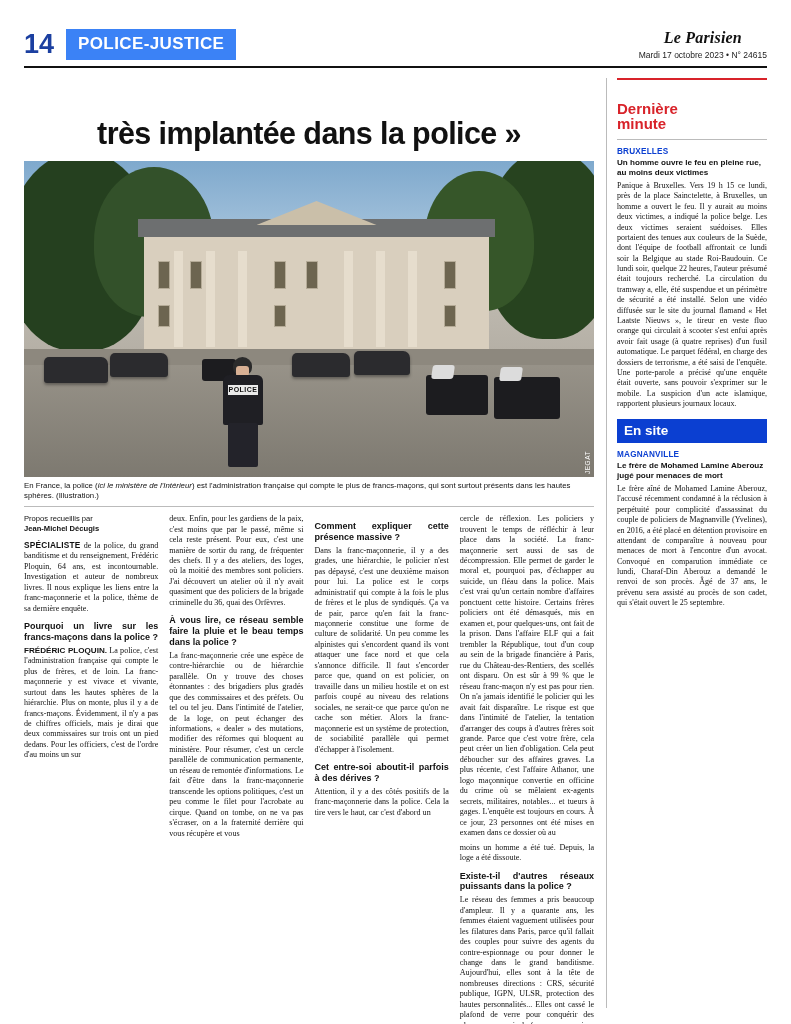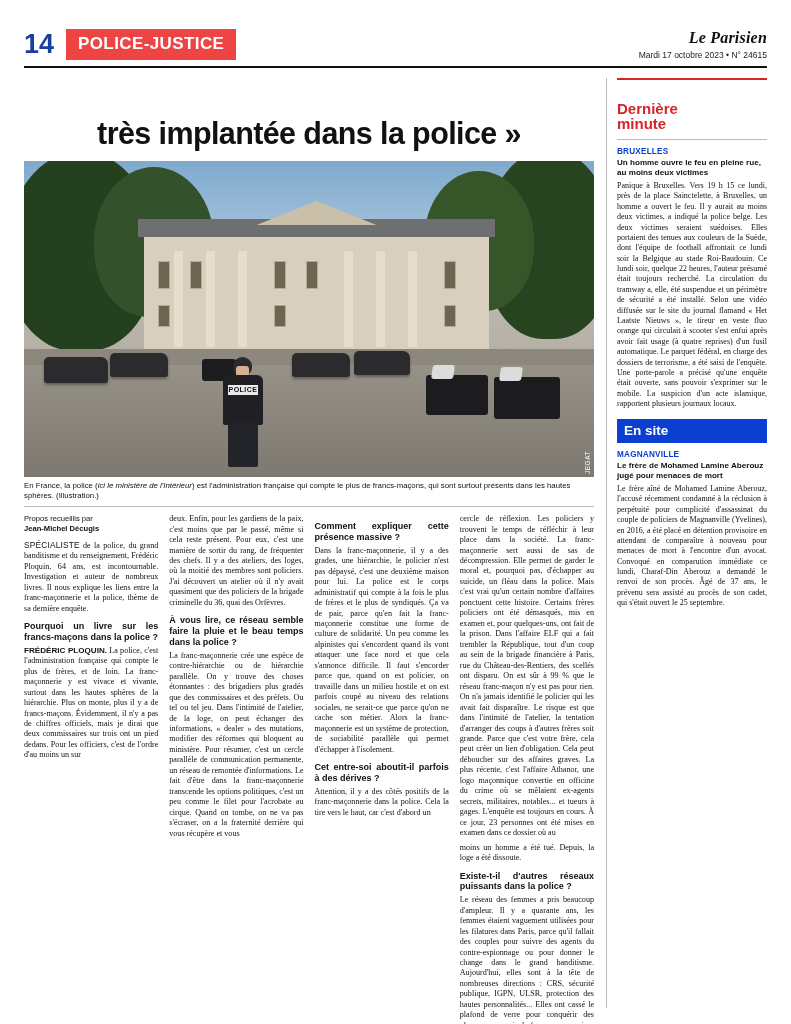--- a/index.html
+++ b/index.html
@@ -10,24 +10,24 @@
     font-family: "Liberation Serif", serif;
     color: #111;
     overflow: hidden;
   }
   .page { position: relative; width:791px; height:1012px; padding: 28px 24px 10px 24px; }
 
   
   .masthead { display:flex; align-items:center; height:40px; border-bottom: 2px solid #111; padding-bottom:6px;}
   .page-num { font-family:"Liberation Sans", sans-serif; font-weight:bold; font-size:27px; color:#1b3fa0; width:42px; }
   .rubric {
-    background:#ef4444; color:#fff; font-family:"Liberation Sans", sans-serif;
+    background:#3b82f6; color:#fff; font-family:"Liberation Sans", sans-serif;
     font-weight:bold; font-size:17px; letter-spacing:.4px; padding:5px 12px 6px 12px;
   }
-  .masthead-right { margin-left:auto; text-align:right; }
+  .masthead-right { margin-left:auto; text-align:center; }
   .logo { font-family:"Liberation Serif", serif; font-style:italic; font-weight:bold; font-size:16px; color:#111; letter-spacing:.2px; }
   .issue { font-family:"Liberation Sans", sans-serif; font-size:8.5px; color:#222; margin-top:3px; }
 
   
   .content { display:flex; margin-top:10px; height:930px; }
   .left { width:582px; padding-right:12px; }
   .right { width:163px; border-left:1px solid #bbb; padding-left:10px; }
 
   
   .headline {
@@ -90,21 +90,21 @@
   
   .cols { display:flex; gap:11px; margin-top:7px; }
   .col-a, .col-b, .col-c, .col-d { width:135px; }
   .art { font-family:"Liberation Serif", serif; font-size:8.1px; line-height:1.295; text-align:justify; }
   .art p { margin:0 0 4px 0; }
   .kicker { font-family:"Liberation Sans", sans-serif; font-size:7.6px; line-height:1.3; margin-bottom:6px; }
   .kicker b { font-weight:bold; }
   .qhead { font-family:"Liberation Sans", sans-serif; font-weight:bold; font-size:9px; line-height:1.2; margin:7px 0 3px 0; }
   .speaker { font-family:"Liberation Sans", sans-serif; font-weight:bold; font-size:8.1px; }
   .dropcap-para { font-size:8.1px; }
-  .dropcap-para .sc { font-family:"Liberation Sans", sans-serif; font-weight:normal; font-size:8.3px; letter-spacing:.2px; }
+  .dropcap-para .sc { font-family:"Liberation Sans", sans-serif; font-weight:bold; font-size:8.3px; letter-spacing:.2px; }
 
   
   .rail-title { font-family:"Liberation Sans", sans-serif; font-weight:bold; font-size:15px; color:#d8232a; line-height:1.02; border-top:2px solid #d8232a; padding-top:21px; }
   .rail-sep { border-top:1px solid #bbb; margin:7px 0 5px 0; }
   .brief-head { font-family:"Liberation Sans", sans-serif; font-weight:bold; font-size:8.2px; color:#0b3fd1; letter-spacing:.2px; margin-top:7px;}
   .brief-lede { font-family:"Liberation Sans", sans-serif; font-weight:bold; font-size:8.1px; line-height:1.26; margin:2px 0 3px 0; }
   .brief-body { font-family:"Liberation Serif", serif; font-size:8px; line-height:1.3; text-align:justify; }
   .enbref { background:#0b3fd1; color:#fff; font-family:"Liberation Sans", sans-serif; font-weight:bold; font-size:13.5px; padding:4px 7px 5px 7px; margin:9px 0 7px 0; display:block; }
 </style>
 </head>

